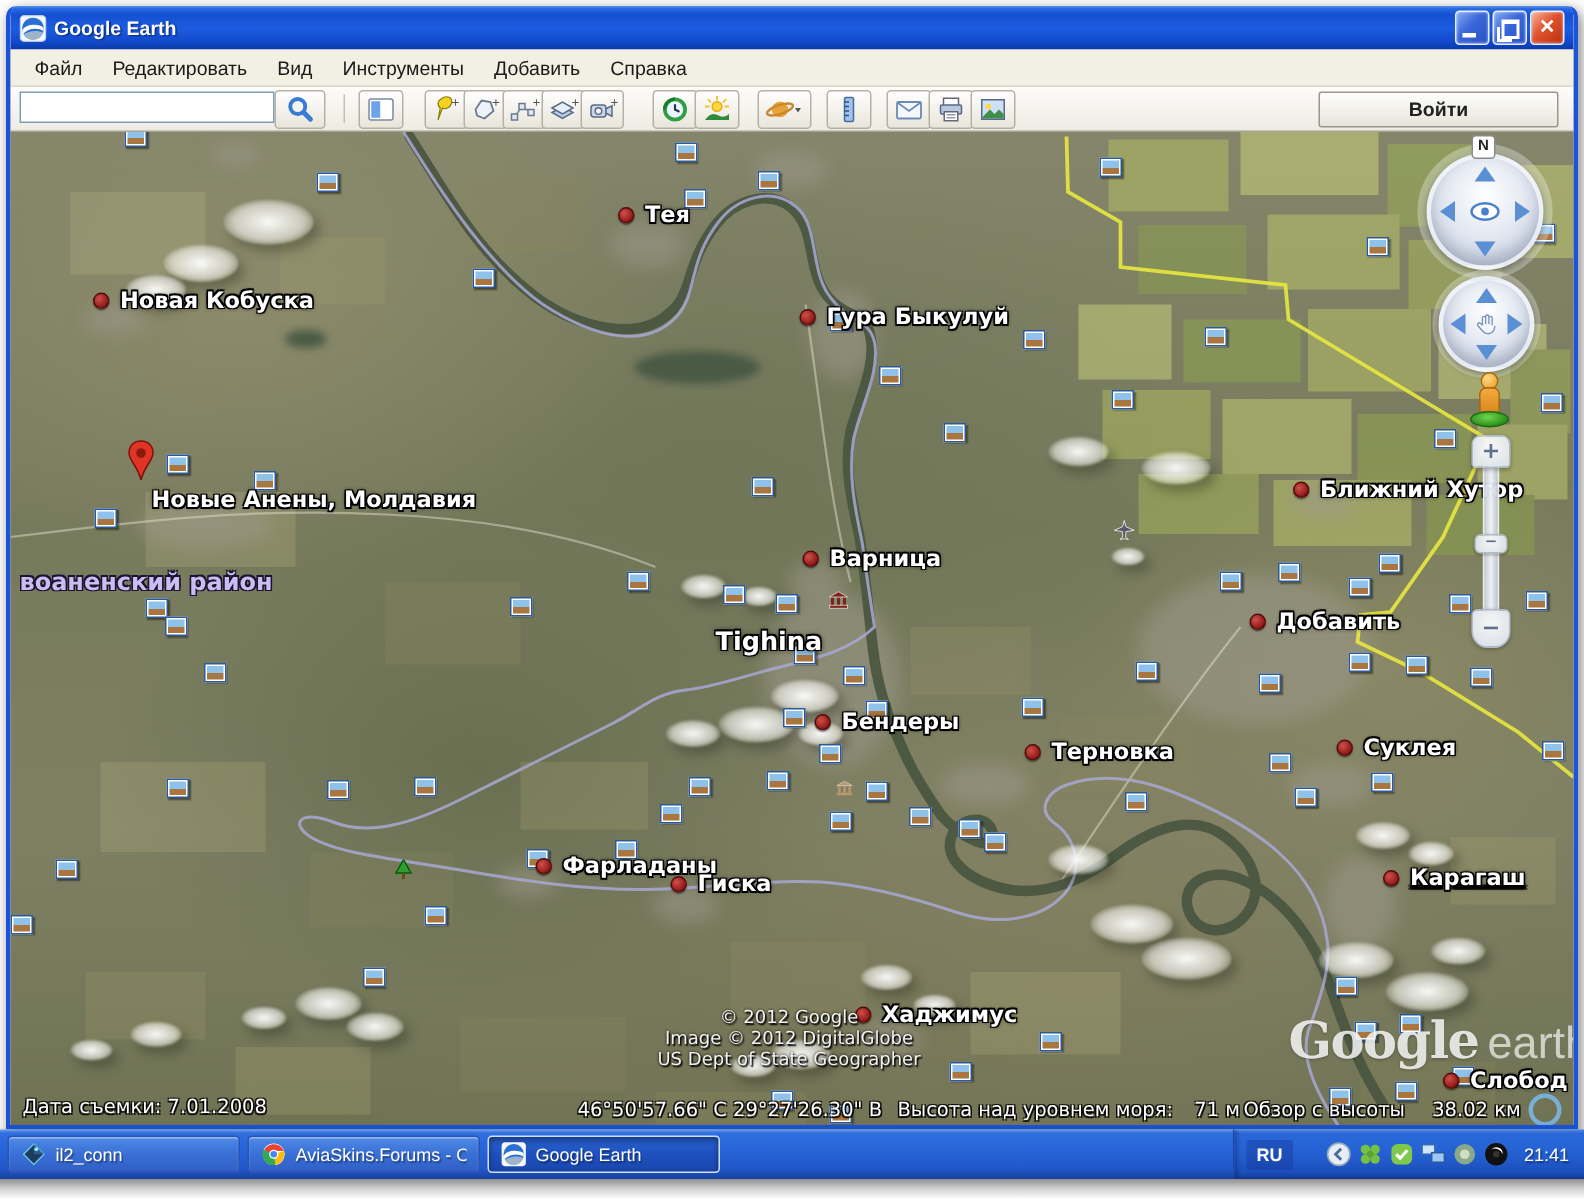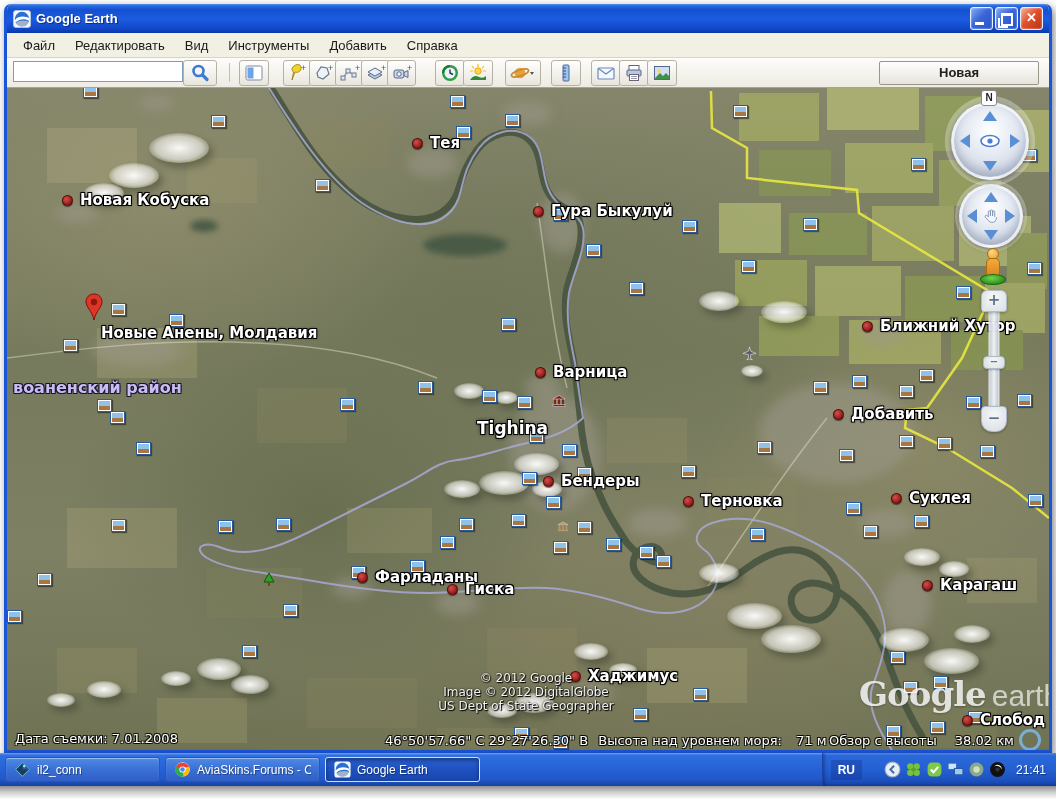--- a/index.html
+++ b/index.html
@@ -275,21 +275,21 @@
           <path d="M7 13.5 h6 M7 15.5 h6" stroke="#99a"></path>
         </svg>
       </div>
       <div class="tbtn" style="left:640px;width:28px;">
         <svg width="20" height="20" viewBox="0 0 20 20">
           <rect x="2.5" y="3.5" width="15" height="13" fill="#cfe0f4" stroke="#56688a"></rect>
           <circle cx="7" cy="8" r="1.8" fill="#ffd83d"></circle>
           <path d="M3 15 L8 10 L11 13 L14 10 L17 13 V16 H3 Z" fill="#3f8f4a"></path>
         </svg>
       </div>
-      <div class="signin-btn">Новая</div>
+      <div class="signin-btn">Войти</div>
     </div>
 
     <div class="map" id="map">
 
       <svg class="overlay-svg" width="1042" height="664" viewBox="0 0 1042 664">
         <defs>
             <filter id="blur6">
               <feGaussianBlur stdDeviation="6"></feGaussianBlur>
             </filter>
             <filter id="blur3">
@@ -532,21 +532,21 @@
             <div class="plabel">Суклея</div>
           </div>
           <div class="placemark" style="left: 354px; top: 489px;">
             <div class="pdot"></div>
             <div class="plabel">Фарладаны</div>
           </div>
           <div class="placemark" style="left: 444px; top: 501px;">
             <div class="pdot"></div>
             <div class="plabel">Гиска</div>
           </div>
-          <div class="placemark" style="left: 919px; top: 497px;">
+          <div class="placemark" style="left: 919px; top: 497px; text-decoration: underline;">
             <div class="pdot"></div>
             <div class="plabel">Карагаш</div>
           </div>
           <div class="placemark" style="left: 567px; top: 588px;">
             <div class="pdot"></div>
             <div class="plabel">Хаджимус</div>
           </div>
           <div class="placemark" style="left: 959px; top: 632px;">
             <div class="pdot"></div>
             <div class="plabel">Слобод</div>

